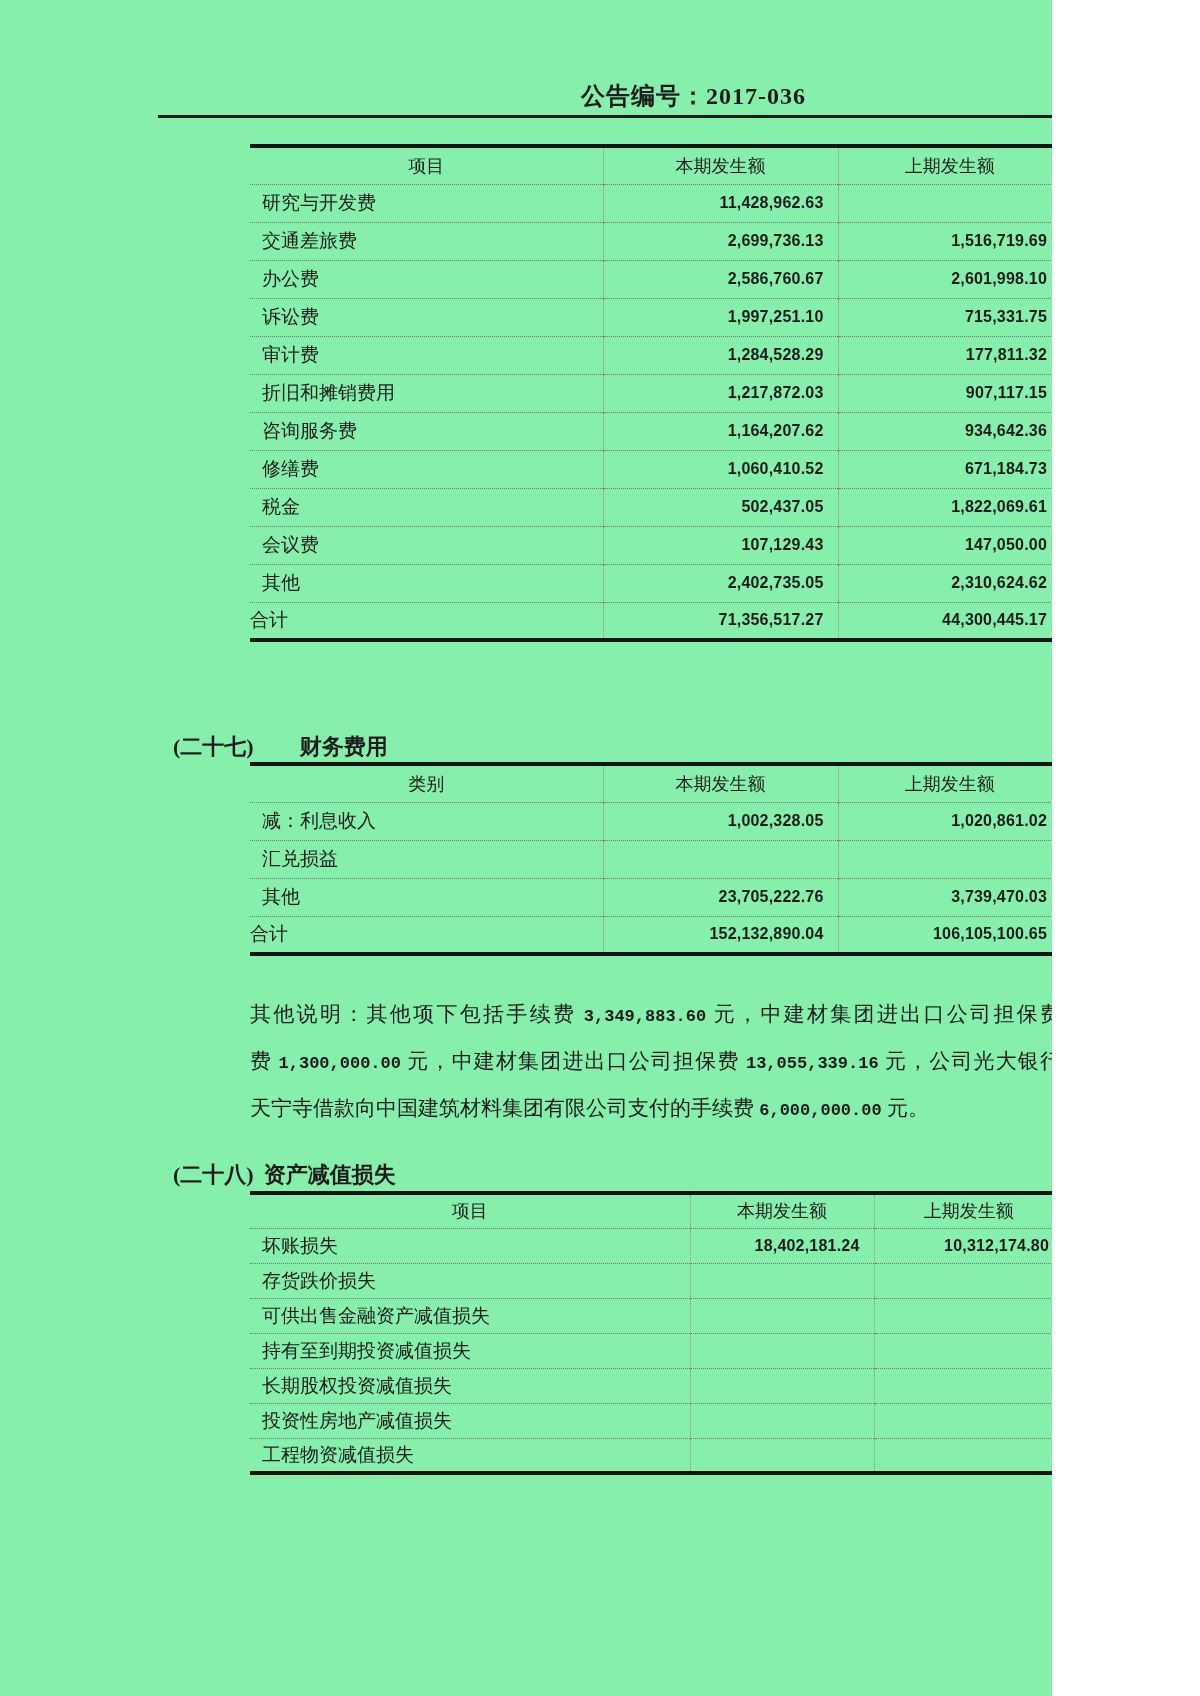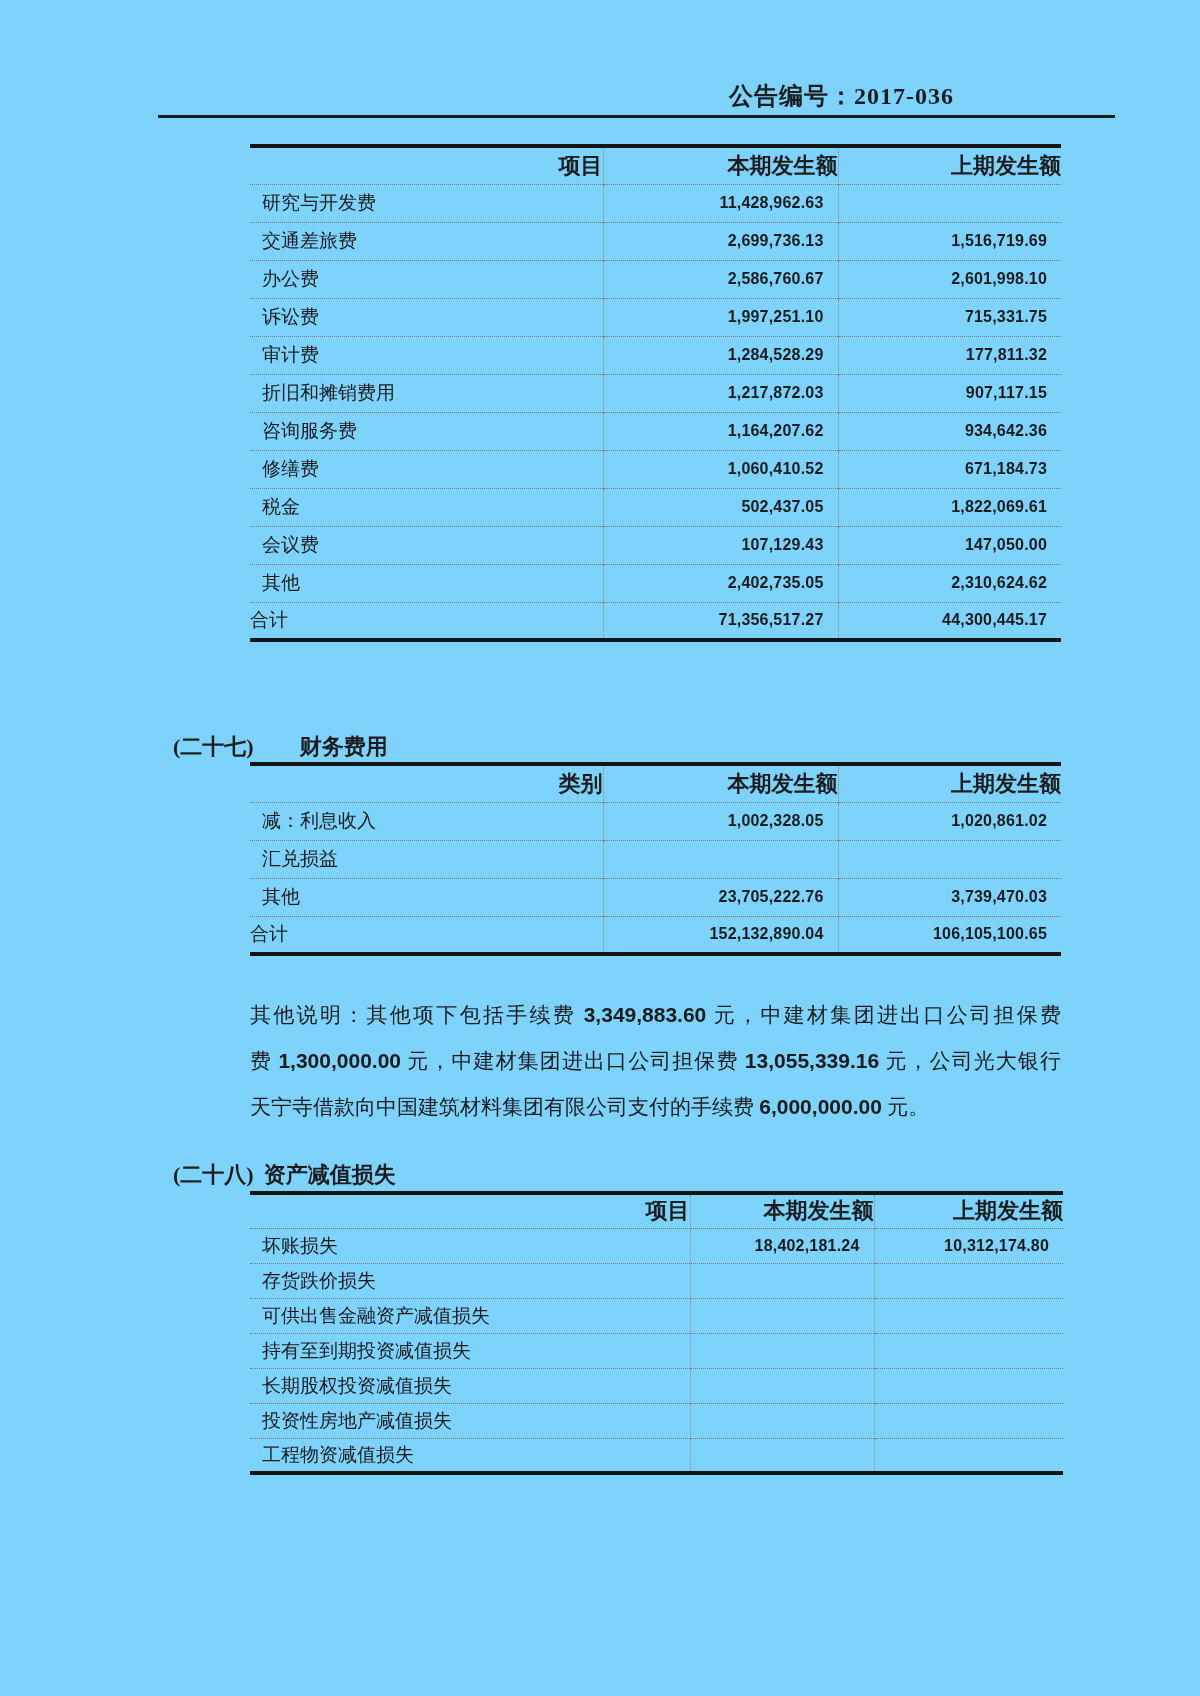--- a/index.html
+++ b/index.html
@@ -1,30 +1,30 @@
 <!DOCTYPE html>
 <html><head>
 <meta charset="utf-8">
 <style>
   html,body{margin:0;padding:0;background:#ffffff;}
   .page{
-    position:relative;width:1200px;height:1696px;background:#7dd3fc;overflow:hidden;
+    position:relative;width:1052px;height:1696px;background:#86efac;overflow:hidden;
     font-family:"Liberation Serif","DejaVu Serif",serif;color:#1c1c1c;
   }
   
   .doc-number{position:absolute;top:80px;right:246px;font-size:24px;font-weight:700;letter-spacing:1px;}
   .header-rule{position:absolute;left:158px;top:115px;width:957px;height:3px;background:#1b1b1b;}
   
   .fin-table{
     position:absolute;border-collapse:collapse;table-layout:fixed;
     border-top:4px solid #141414;border-bottom:4px solid #141414;
   }
   .fin-table tr{height:38px;}
   .t3 tr{height:35px;}
-  .fin-table th{font-weight:700;font-size:22px;text-align:right;vertical-align:middle;padding:0;}
+  .fin-table th{font-weight:400;font-size:18px;text-align:center;vertical-align:middle;padding:0;}
   .fin-table td{vertical-align:middle;padding:0;}
   .fin-table td.lbl{font-size:19px;padding-left:12px;text-align:left;}
   .fin-table td.num{
     font-family:"Liberation Sans","DejaVu Sans",sans-serif;font-weight:600;
     font-size:16px;text-align:right;padding-right:14px;letter-spacing:.2px;
   }
   .fin-table tbody tr td{border-top:1px dotted #767676;}
   .fin-table th+th,.fin-table td+td{border-left:1px dotted #8a8a8a;}
   .total-row td.lbl{padding-left:0;}
   .t1{left:250px;top:144px;width:811px;}
@@ -35,21 +35,21 @@
   
   .section-heading{position:absolute;left:165px;font-size:22px;white-space:nowrap;}
   .sec-no{font-weight:700;margin-left:8px;}
   .sec-title{font-weight:700;margin-top:41px;}
   .h27{top:732px;} .h27 .sec-title{margin-left:46px;}
   .h28{top:1160px;} .h28 .sec-title{margin-left:10px;}
   
   .note{position:absolute;left:250px;top:992px;width:811px;font-size:21px;line-height:45px;}
   .note-line{text-align:justify;text-align-last:justify;}
   .note-line:last-child{text-align-last:left;}
-  .note .n{font-family:Liberation Sans, sans-serif;font-weight:600;font-size:21px;}
+  .note .n{font-family:Liberation Mono, monospace;font-weight:600;font-size:17px;}
 </style>
 </head>
 <body>
 
 <div class="page">
 
   <div class="doc-number">公告编号：2017-036</div>
   <div class="header-rule"></div>
 
   <table class="fin-table t1">

